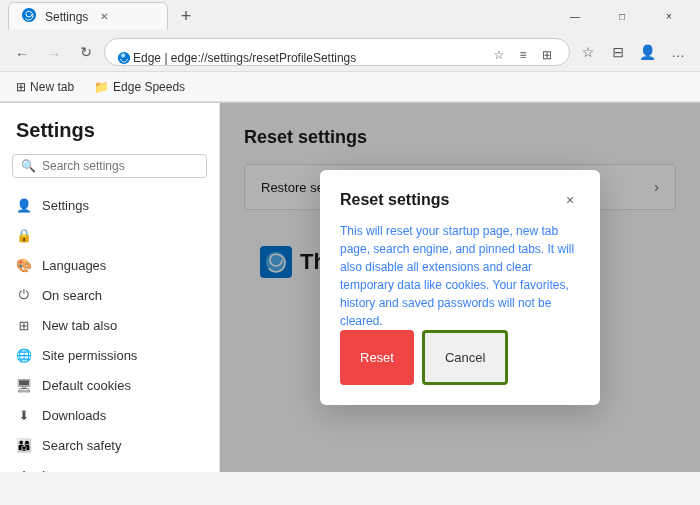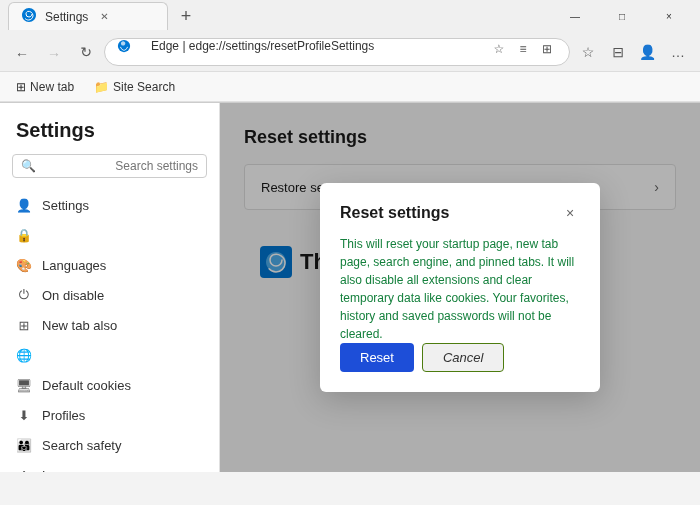--- a/index.html
+++ b/index.html
@@ -9,63 +9,63 @@
     .browser-chrome { background: #f0f0f0; border-bottom: 1px solid #ccc; }
     .title-bar { display: flex; align-items: center; height: 32px; padding: 0 8px; background: #f0f0f0; }
     .title-bar-left { display: flex; align-items: center; flex: 1; gap: 4px; }
     .tab { display: flex; align-items: center; height: 28px; padding: 0 12px; background: #f8f8f8; border: 1px solid #ccc; border-bottom: none; border-radius: 6px 6px 0 0; gap: 8px; font-size: 12px; color: #333; min-width: 160px; }
     .tab-close { width: 16px; height: 16px; display: flex; align-items: center; justify-content: center; cursor: pointer; border-radius: 3px; font-size: 10px; color: #666; }
     .new-tab-btn { width: 28px; height: 28px; display: flex; align-items: center; justify-content: center; font-size: 18px; color: #555; cursor: pointer; }
 
     .nav-bar { display: flex; align-items: center; height: 40px; padding: 0 8px; background: #f0f0f0; gap: 4px; border-bottom: 1px solid #ddd; }
     .nav-btn { width: 28px; height: 28px; display: flex; align-items: center; justify-content: center; border-radius: 4px; cursor: pointer; color: #555; font-size: 14px; }
     .nav-btn.disabled { color: #bbb; cursor: default; }
-    .address-bar { flex: 1; height: 28px; display: flex; align-items: flex-start; background: #fff; border: 1px solid #ccc; border-radius: 14px; padding: 0 12px; gap: 20px; font-size: 12px; color: #555; }
+    .address-bar { flex: 1; height: 28px; display: flex; align-items: flex-end; background: #fff; border: 1px solid #ccc; border-radius: 14px; padding: 0 12px; gap: 2px; font-size: 12px; color: #555; }
     .address-favicon { width: 14px; height: 14px; color: #0078d4; font-size: 12px; }
     .address-text { flex: 1; color: #333; font-size: 12px; }
     .address-actions { display: flex; gap: 4px; }
     .addr-icon { width: 20px; height: 20px; display: flex; align-items: center; justify-content: center; color: #555; font-size: 12px; cursor: pointer; }
     .nav-right { display: flex; align-items: center; gap: 2px; }
 
     
     .bookmarks-bar { height: 30px; display: flex; align-items: center; padding: 0 8px; gap: 4px; background: #f8f8f8; border-bottom: 1px solid #e0e0e0; font-size: 12px; color: #333; }
     .bookmark-item { display: flex; align-items: center; gap: 4px; padding: 2px 8px; border-radius: 4px; cursor: pointer; }
 
     
     .content-area { display: flex; height: calc(505px - 136px); }
 
     
     .sidebar { width: 220px; background: #fff; border-right: 1px solid #e0e0e0; padding: 16px 0; overflow-y: auto; flex-shrink: 0; }
     .sidebar-title { font-size: 20px; font-weight: 600; color: #1a1a1a; padding: 0 16px 12px; }
     .search-box { margin: 0 12px 12px; display: flex; align-items: center; border: 1px solid #ccc; border-radius: 4px; padding: 4px 8px; gap: 6px; }
-    .search-box input { border: none; outline: none; flex: 1; font-size: 12px; color: #333; background: transparent; text-align: right; }
+    .search-box input { border: none; outline: none; flex: 1; font-size: 12px; color: #333; background: transparent; }
     .search-icon { color: #666; font-size: 12px; }
 
     .sidebar-item { display: flex; align-items: center; gap: 10px; padding: 7px 16px; cursor: pointer; color: #333; font-size: 13px; }
     .sidebar-item-icon { width: 16px; height: 16px; display: flex; align-items: center; justify-content: center; color: #555; font-size: 13px; flex-shrink: 0; }
 
     
     .main-panel { flex: 1; background: #fafafa; padding: 24px; position: relative; }
     .main-title { font-size: 18px; font-weight: 600; color: #1a1a1a; margin-bottom: 16px; }
     .settings-item { display: flex; align-items: center; justify-content: space-between; padding: 14px 16px; background: #fff; border: 1px solid #e0e0e0; border-radius: 4px; cursor: pointer; }
     .settings-item-text { font-size: 13px; font-weight: 500; color: #1a1a1a; }
     .settings-chevron { color: #666; font-size: 14px; }
 
     .brand-logo { display: flex; align-items: center; gap: 8px; margin-top: 20px; padding: 16px; }
 
     
     .modal-overlay { position: absolute; top: 0; left: 0; right: 0; bottom: 0; background: rgba(0,0,0,0.3); display: flex; align-items: center; justify-content: center; z-index: 100; }
     .modal { background: #fff; border-radius: 6px; width: 280px; padding: 20px; box-shadow: 0 8px 32px rgba(0,0,0,0.2); position: relative; }
     .modal-header { display: flex; align-items: center; justify-content: space-between; margin-bottom: 12px; }
     .modal-title { font-size: 16px; font-weight: 600; color: #1a1a1a; }
     .modal-close { width: 20px; height: 20px; display: flex; align-items: center; justify-content: center; cursor: pointer; color: #666; font-size: 14px; border-radius: 3px; }
-    .modal-body { font-size: 12px; color: #15803d; line-height: 1.5; margin-bottom: 0; }
+    .modal-body { font-size: 12px; color: #3b82f6; line-height: 1.5; margin-bottom: 0; }
     .modal-actions { display: flex; gap: 8px; justify-content: flex-start; }
-    .btn-primary { padding: 7px 20px; background: #1d4ed8; color: #fff; border: none; border-radius: 4px; font-size: 13px; cursor: pointer; font-weight: 500; }
-    .btn-secondary { padding: 4px 20px; background: #f0f0f0; color: #333; border: 1px solid #4d7c0f; border-radius: 4px; font-size: 13px; cursor: pointer; font-style: italic; }
+    .btn-primary { padding: 7px 20px; background: #ef4444; color: #fff; border: none; border-radius: 4px; font-size: 13px; cursor: pointer; font-weight: 500; }
+    .btn-secondary { padding: 17px 20px; background: #f0f0f0; color: #333; border: 3px solid #4d7c0f; border-radius: 4px; font-size: 13px; cursor: pointer; }
 
     
     .window-controls { display: flex; gap: 1px; }
     .win-btn { width: 46px; height: 32px; display: flex; align-items: center; justify-content: center; cursor: pointer; font-size: 10px; color: #333; }
 
     
     .edge-icon-svg { width: 16px; height: 16px; }
   </style>
 </head>
 <body>
@@ -124,21 +124,21 @@
     </div>
   </div>
 
   <div class="bookmarks-bar">
     <div class="bookmark-item">
       <span>⊞</span>
       <span>New tab</span>
     </div>
     <div class="bookmark-item">
       <span style="color:#e6a817;">📁</span>
-      <span>Site Search</span>
+      <span>Edge Speeds</span>
     </div>
   </div>
 </div>
 
 <div class="content-area">
 
   <div class="sidebar">
     <div class="sidebar-title">Settings</div>
     <div class="search-box">
       <span class="search-icon">🔍</span>
@@ -151,36 +151,37 @@
     </div>
     <div class="sidebar-item">
       <span class="sidebar-item-icon">🔒</span>
     </div>
     <div class="sidebar-item">
       <span class="sidebar-item-icon">🎨</span>
       <span>Languages</span>
     </div>
     <div class="sidebar-item">
       <span class="sidebar-item-icon">⏻</span>
-      <span>On disable</span>
+      <span>On search</span>
     </div>
     <div class="sidebar-item">
       <span class="sidebar-item-icon">⊞</span>
       <span>New tab also</span>
     </div>
     <div class="sidebar-item">
       <span class="sidebar-item-icon">🌐</span>
+      <span>Site permissions</span>
     </div>
     <div class="sidebar-item">
       <span class="sidebar-item-icon">🖥</span>
       <span>Default cookies</span>
     </div>
     <div class="sidebar-item">
       <span class="sidebar-item-icon">⬇</span>
-      <span>Profiles</span>
+      <span>Downloads</span>
     </div>
     <div class="sidebar-item">
       <span class="sidebar-item-icon">👨‍👩‍👧</span>
       <span>Search safety</span>
     </div>
     <div class="sidebar-item">
       <span class="sidebar-item-icon">A</span>
       <span>Languages</span>
     </div>
 

